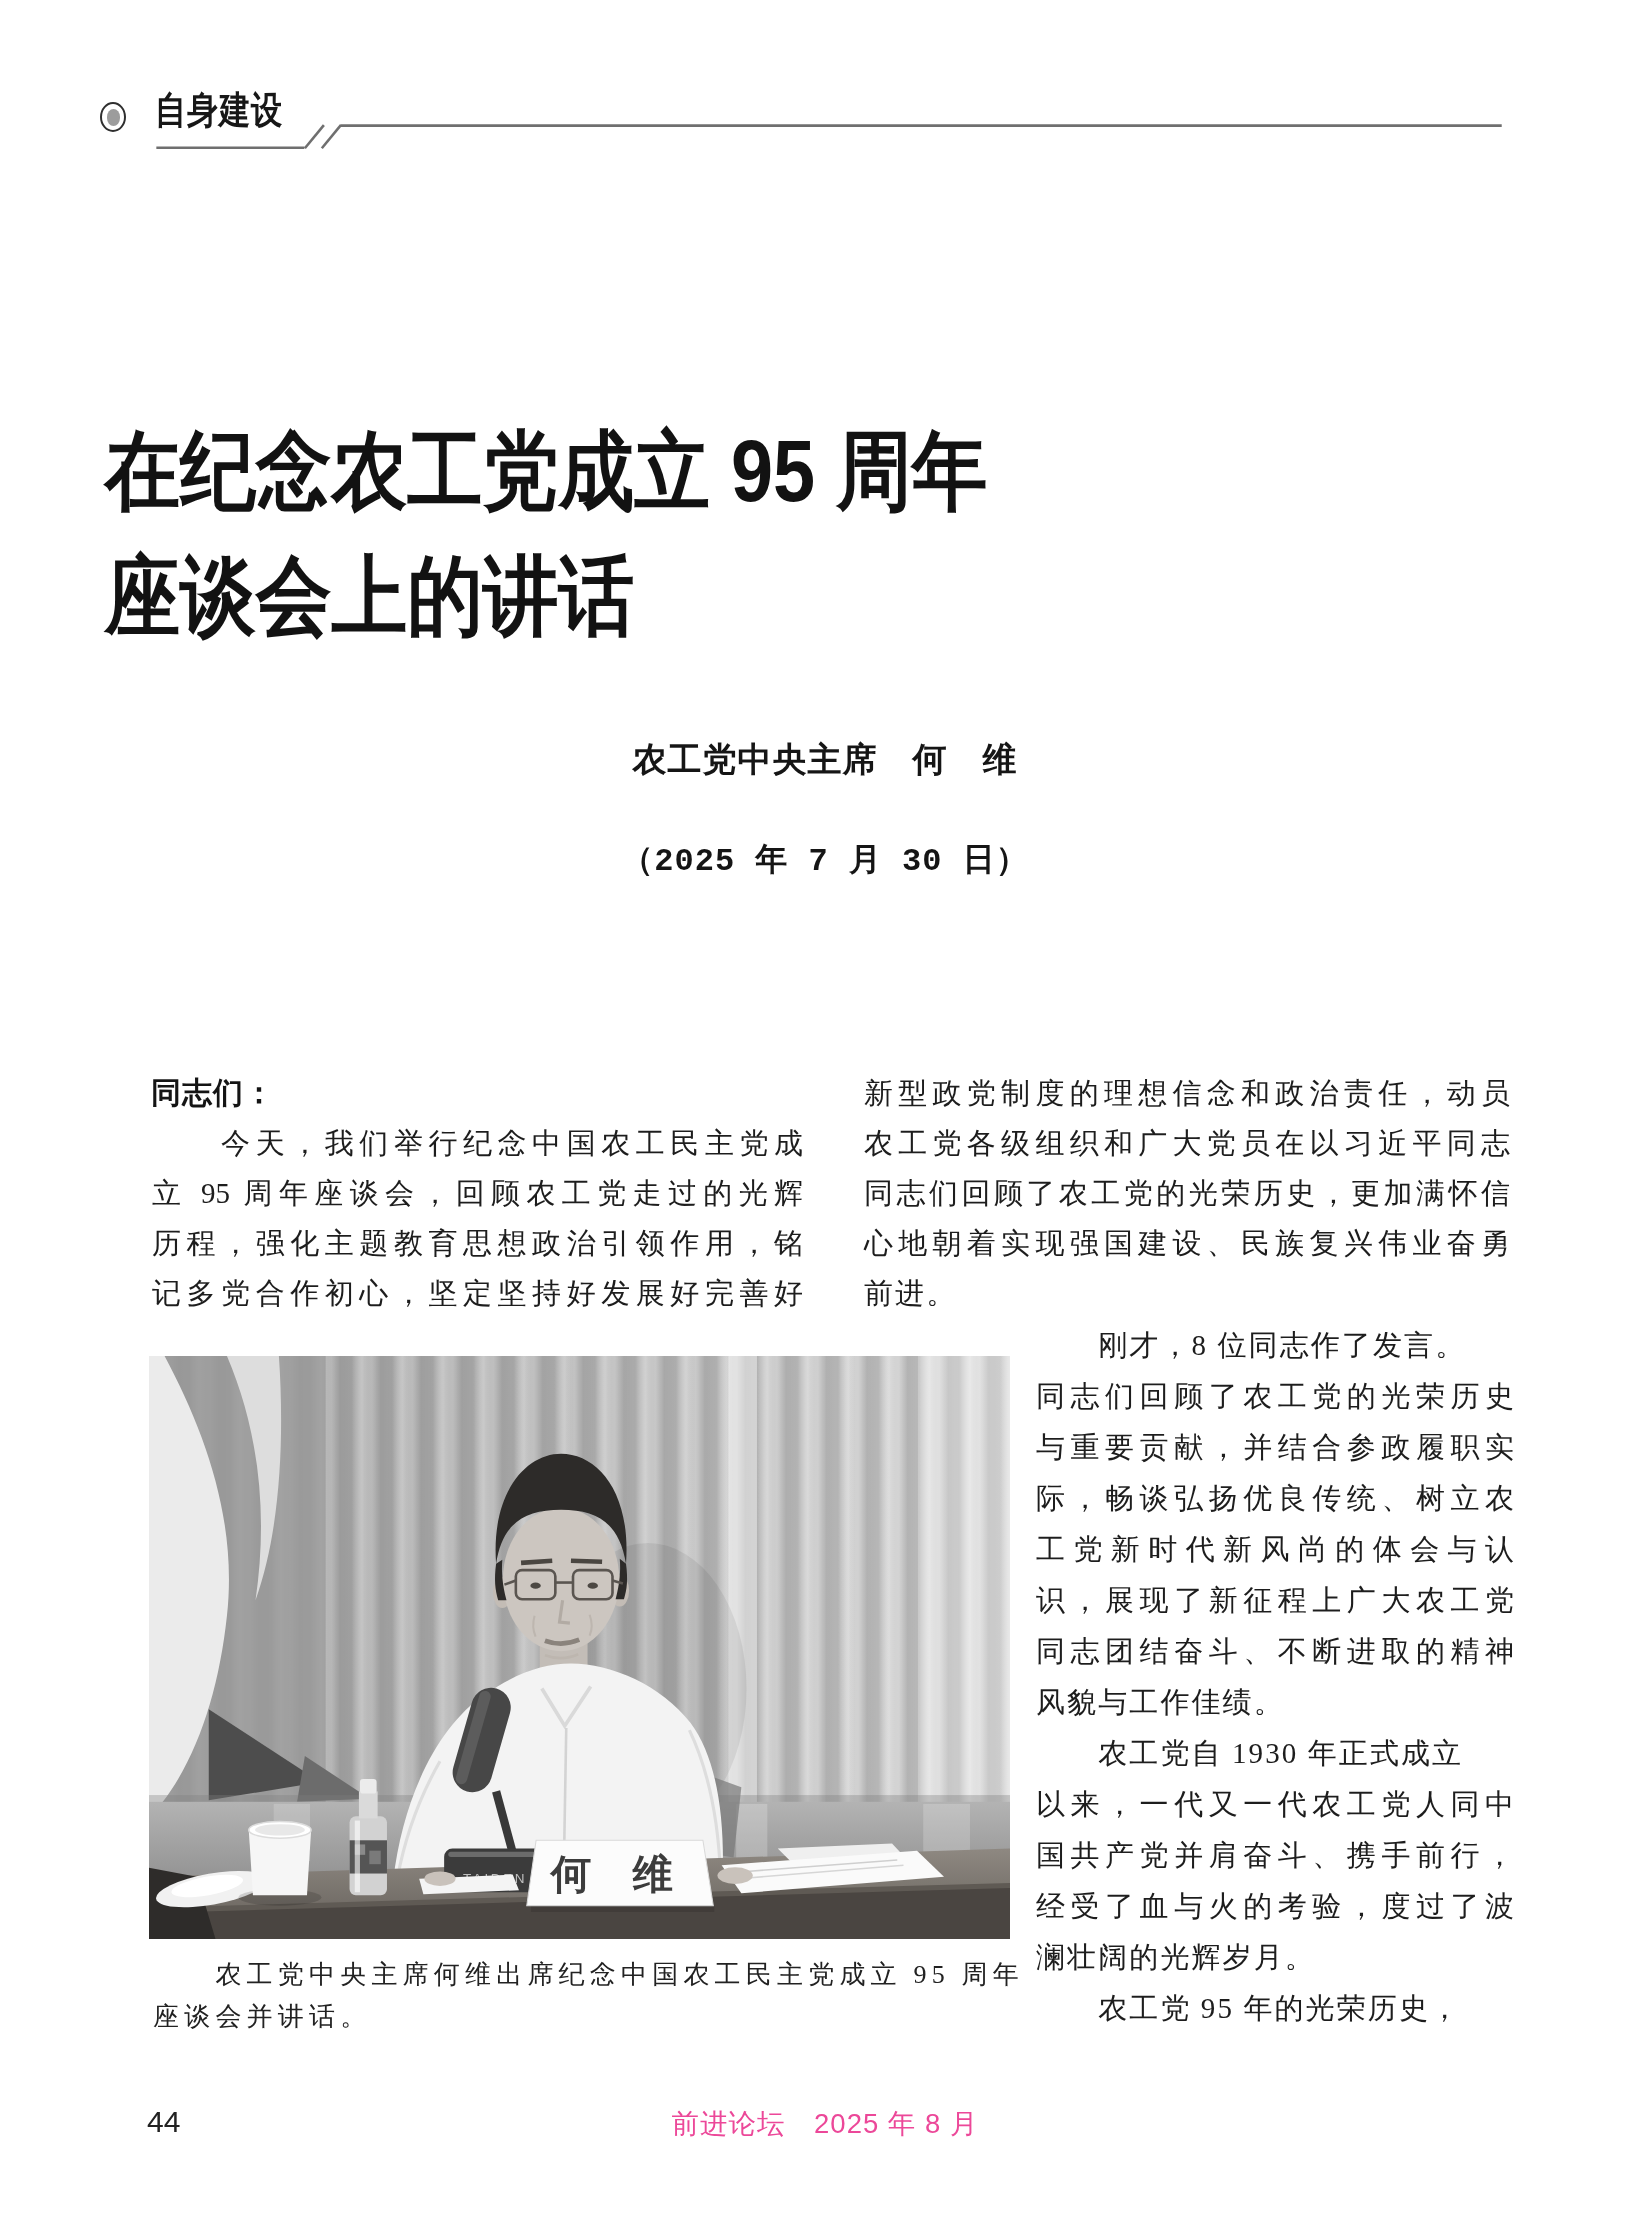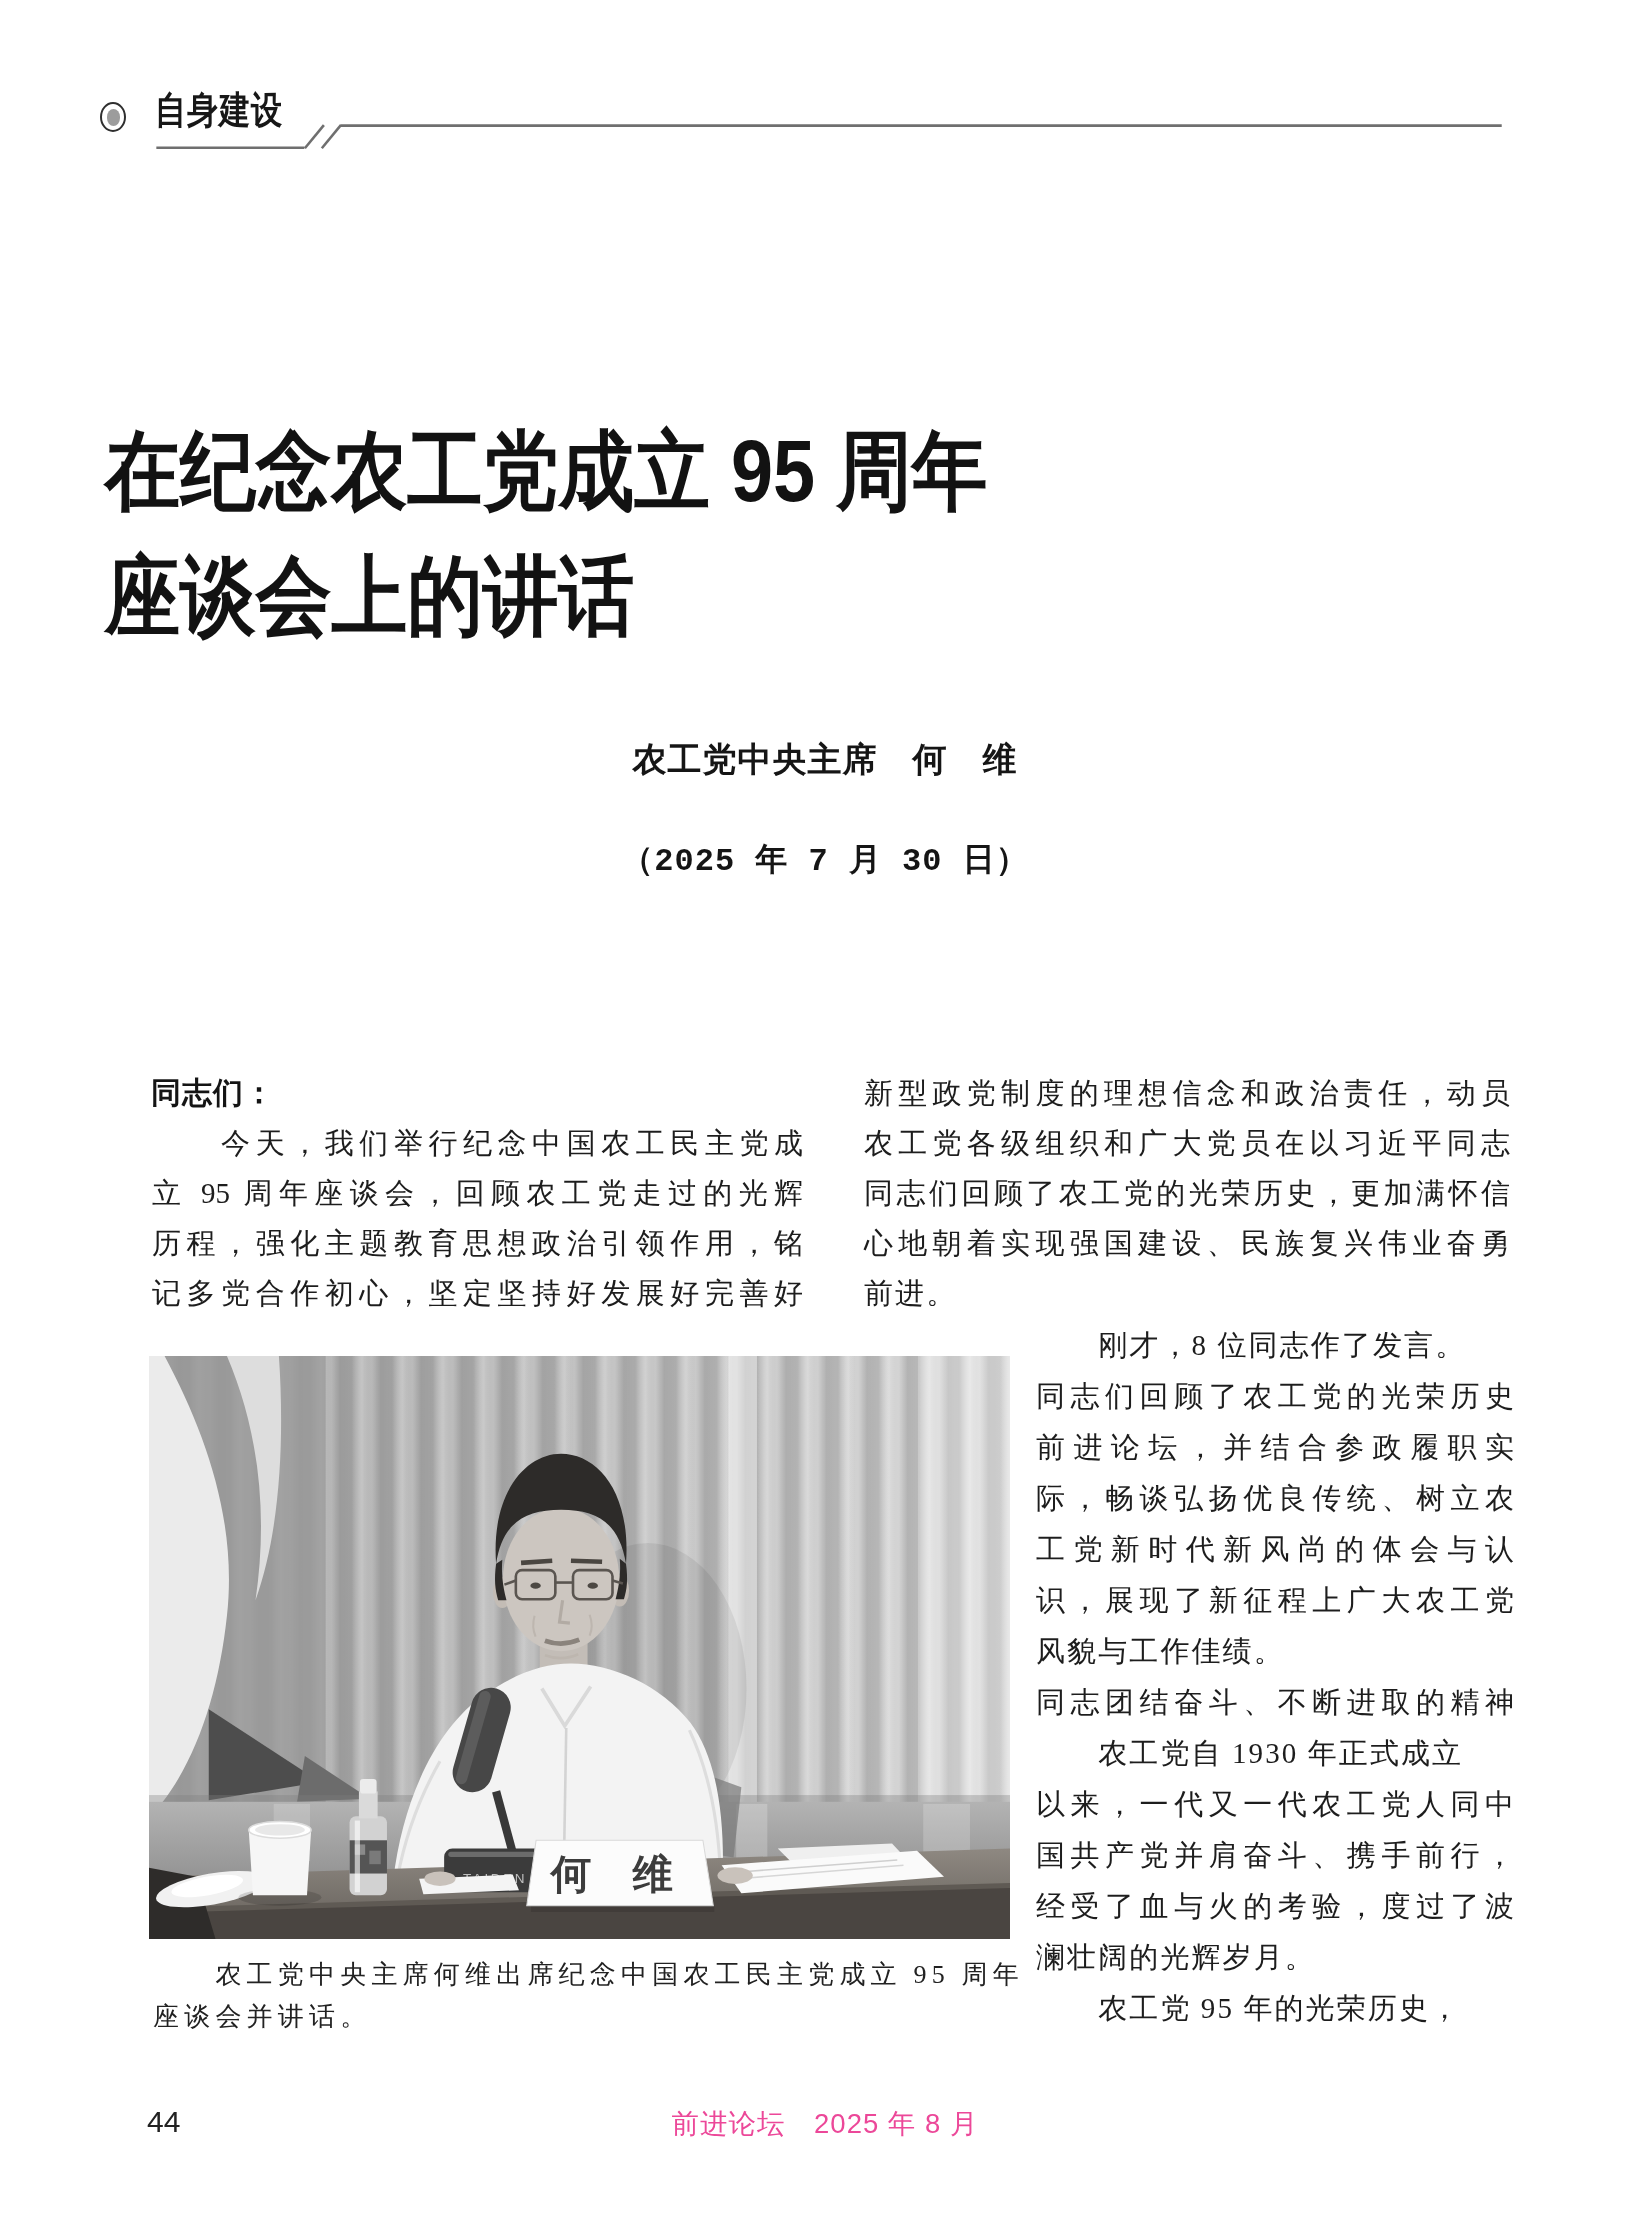--- a/index.html
+++ b/index.html
@@ -111,26 +111,26 @@
   <div class="col col-right-wide">
       <div class="bl fill">新型政党制度的理想信念和政治责任，动员</div>
       <div class="bl fill">农工党各级组织和广大党员在以习近平同志</div>
       <div class="bl fill">同志们回顾了农工党的光荣历史，更加满怀信</div>
       <div class="bl fill">心地朝着实现强国建设、民族复兴伟业奋勇</div>
       <div class="bl">前进。</div>
     </div>
   <div class="col col-right-narrow">
       <div class="bl">　　刚才，8 位同志作了发言。</div>
       <div class="bl fill">同志们回顾了农工党的光荣历史</div>
-      <div class="bl fill">前进论坛，并结合参政履职实</div>
+      <div class="bl fill">与重要贡献，并结合参政履职实</div>
       <div class="bl fill">际，畅谈弘扬优良传统、树立农</div>
       <div class="bl fill">工党新时代新风尚的体会与认</div>
       <div class="bl fill">识，展现了新征程上广大农工党</div>
+      <div class="bl fill">同志团结奋斗、不断进取的精神</div>
       <div class="bl">风貌与工作佳绩。</div>
-      <div class="bl fill">同志团结奋斗、不断进取的精神</div>
       <div class="bl">　　农工党自 1930 年正式成立</div>
       <div class="bl fill">以来，一代又一代农工党人同中</div>
       <div class="bl fill">国共产党并肩奋斗、携手前行，</div>
       <div class="bl fill">经受了血与火的考验，度过了波</div>
       <div class="bl">澜壮阔的光辉岁月。</div>
       <div class="bl">　　农工党 95 年的光荣历史，</div>
     </div>
 
   <figure class="photo">
     <svg viewBox="0 0 1657 1122" preserveAspectRatio="none" aria-hidden="true">

